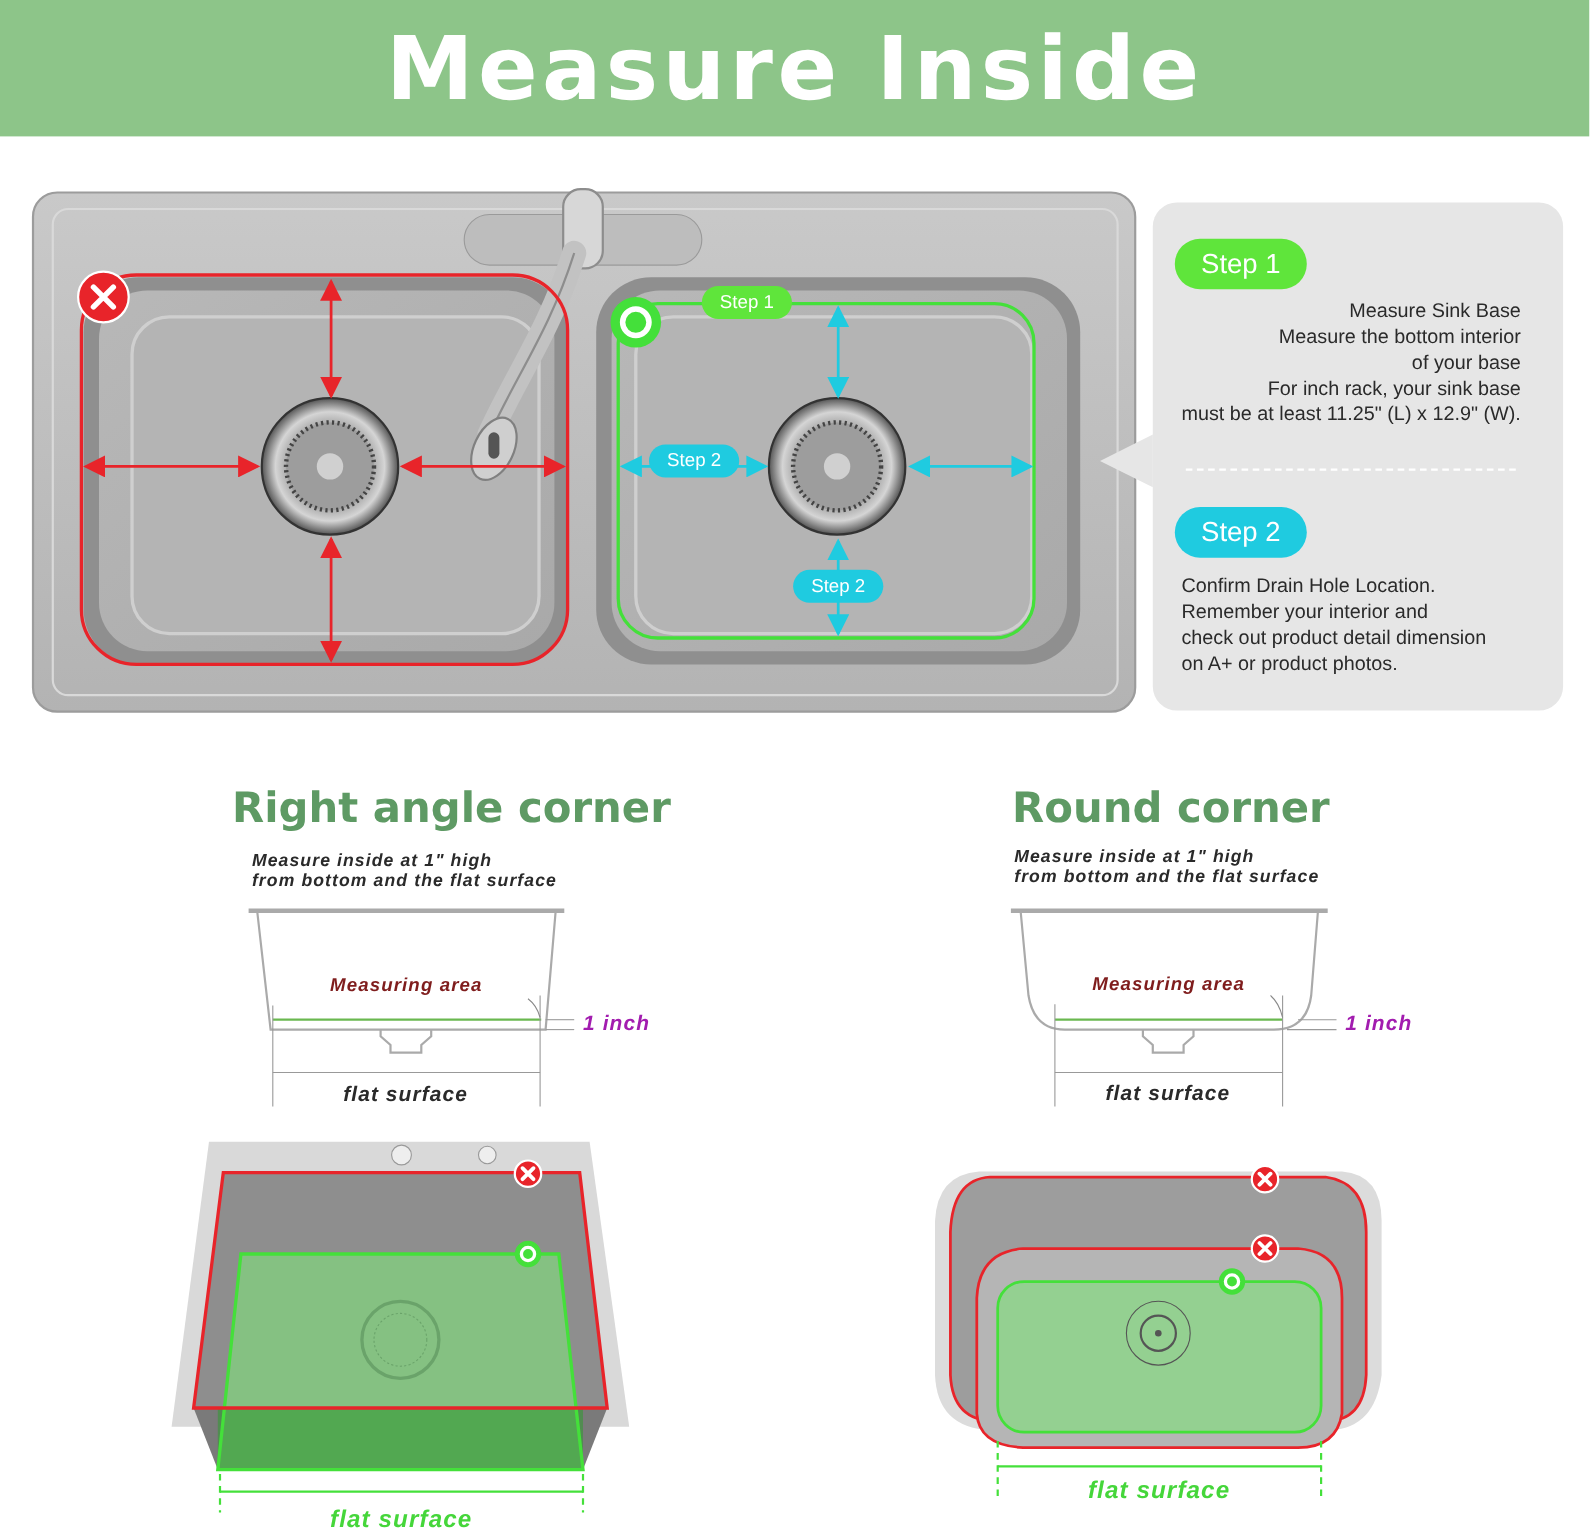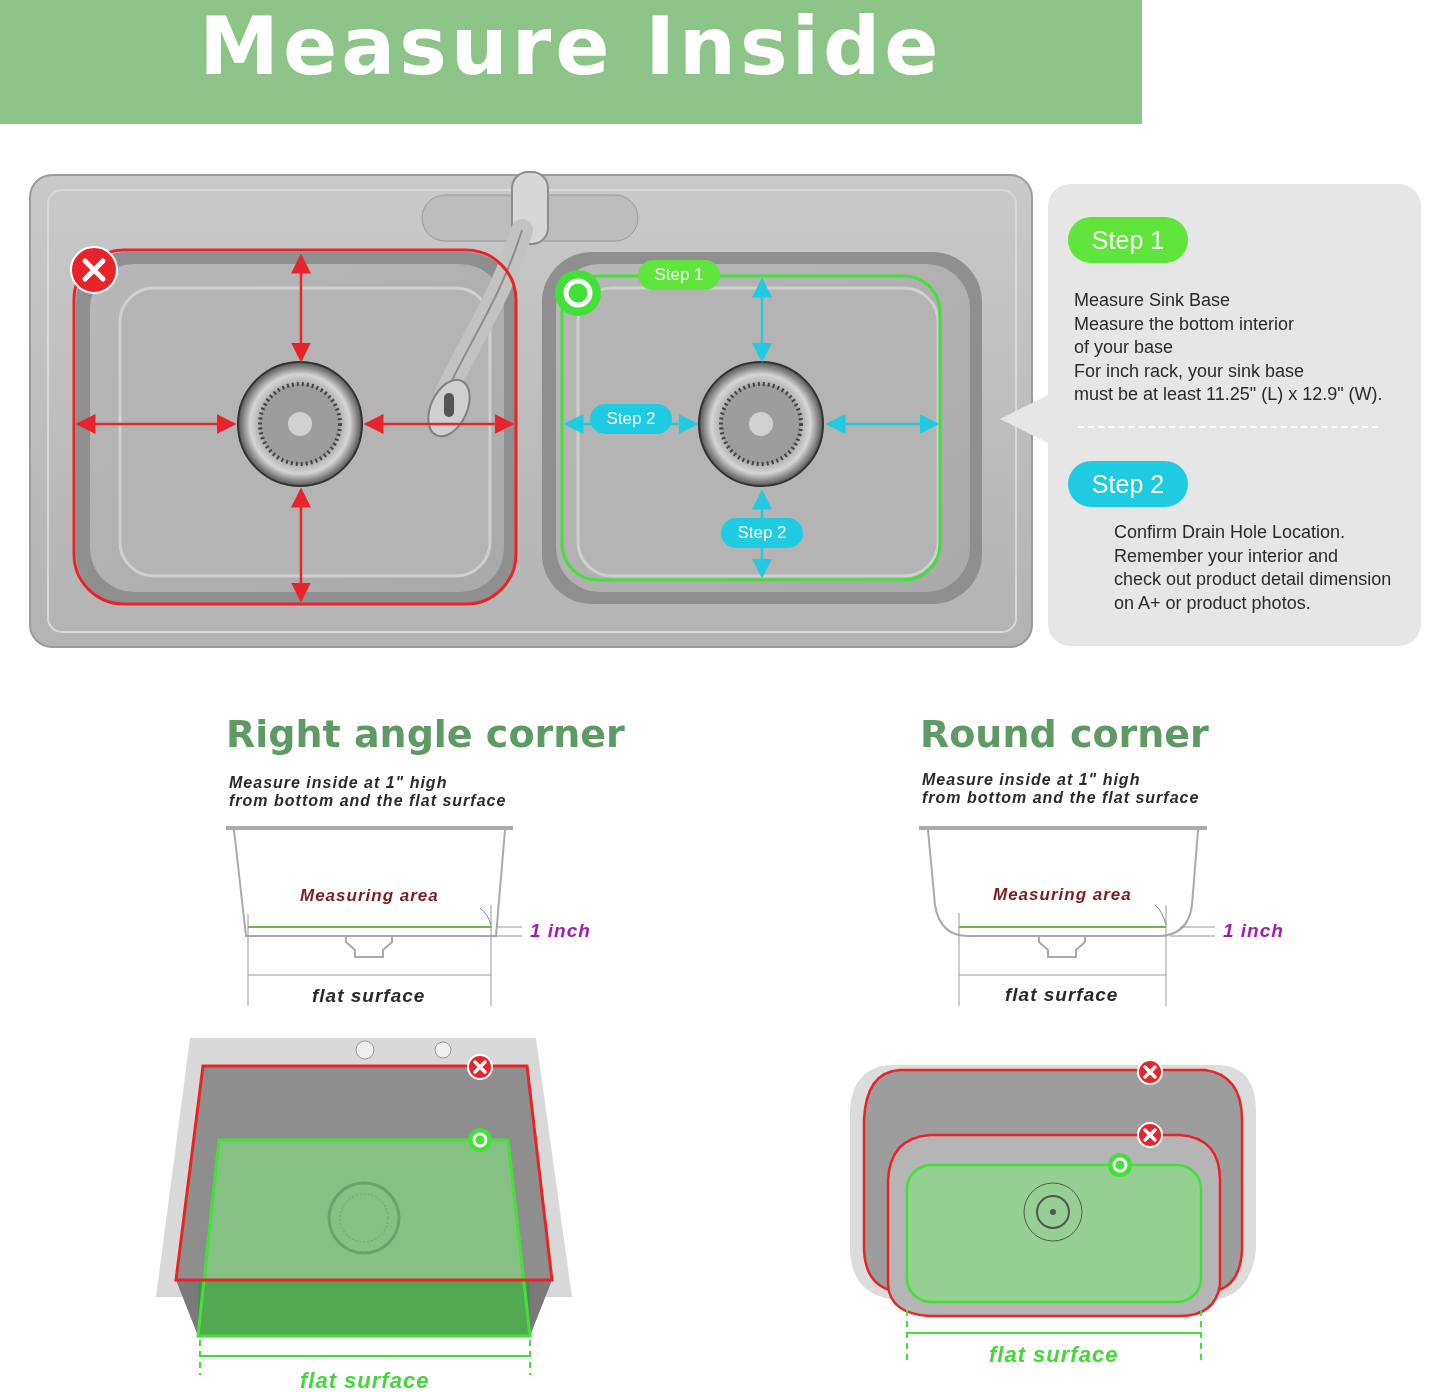--- a/index.html
+++ b/index.html
@@ -1,17 +1,17 @@
 <!DOCTYPE html>
 <html><head>
 <meta charset="utf-8">
 <style>
   * { box-sizing: border-box; margin: 0; padding: 0; }
   body { width: 1445px; height: 1392px; background: #ffffff; position: relative; overflow: hidden; font-family: "Liberation Sans", sans-serif; }
-  .banner { position: absolute; left: 0; top: 0; width: 1142px; height: 124px; background: #8dc589; display: flex; justify-content: center; }
+  .banner { position: absolute; left: 0; top: 0; width: 1445px; height: 124px; background: #8dc589; display: flex; align-items: center; justify-content: center; }
   .banner h1 { color: #ffffff; font-family: "DejaVu Sans", sans-serif; font-weight: bold; font-size: 80px; letter-spacing: 4px; }
   .sink-svg { position: absolute; left: 0; top: 0; }
   .panel { position: absolute; left: 1048px; top: 184px; width: 373px; height: 462px; background: #e6e6e6; border-radius: 22px; }
   .panel-notch { position: absolute; left: 1000px; top: 395px; width: 0; height: 0; border-top: 24px solid transparent; border-bottom: 24px solid transparent; border-right: 48px solid #e6e6e6; }
   .step-pill { position: absolute; height: 46px; border-radius: 23px; color: #ffffff; font-size: 25px; display: flex; align-items: center; justify-content: center; }
   .step-pill.green { background: #5fe53b; }
   .step-pill.cyan { background: #1fcbe0; }
   .step-text { position: absolute; font-size: 18px; line-height: 23.5px; color: #2a2a2a; }
   .divider { position: absolute; left: 1078px; top: 426px; width: 300px; border-top: 2px dashed #ffffff; }
   .tag { position: absolute; height: 30px; border-radius: 15px; color: #fff; font-size: 17px; display: flex; align-items: center; justify-content: center; }
@@ -191,37 +191,37 @@
   </g>
 </svg>
 
 <div class="tag green" style="left:638px;top:260px;width:82px;">Step 1</div>
 <div class="tag cyan" style="left:590px;top:404px;width:82px;">Step 2</div>
 <div class="tag cyan" style="left:721px;top:518px;width:82px;">Step 2</div>
 
 <div class="panel-notch"></div>
 <div class="panel"></div>
 <div class="step-pill green" style="left:1068px;top:217px;width:120px;">Step 1</div>
-<div class="step-text" style="left:1074px;top:289px;">
+<div class="step-text" style="left:1074px;top:271px;text-align:right;">
   <div>Measure Sink Base</div>
   <div>Measure the bottom interior</div>
   <div>of your base</div>
   <div>For inch rack, your sink base</div>
   <div>must be at least 11.25" (L) x 12.9" (W).</div>
 </div>
 <div class="divider"></div>
 <div class="step-pill cyan" style="left:1068px;top:461px;width:120px;">Step 2</div>
-<div class="step-text" style="left:1074px;top:521px;margin-left:40px;">
+<div class="step-text" style="left:1074px;top:521px;">
   <div>Confirm Drain Hole Location.</div>
   <div>Remember your interior and</div>
   <div>check out product detail dimension</div>
   <div>on A+ or product photos.</div>
 </div>
 
-<div class="sec-title" style="left:226px;top:712px;">Right angle corner</div>
+<div class="sec-title" style="left:211px;top:712px;">Right angle corner</div>
 <div class="sec-sub" style="left:229px;top:774px;">
   <div>Measure inside at 1" high</div>
   <div>from bottom and the flat surface</div>
 </div>
 <div class="measuring" style="left:300px;top:886px;">Measuring area</div>
 <div class="inch" style="left:530px;top:920px;">1 inch</div>
 <div class="flat" style="left:312px;top:985px;">flat surface</div>
 <div class="flat-green" style="left:300px;top:1368px;">flat surface</div>
 
 <div class="sec-title" style="left:920px;top:712px;">Round corner</div>

